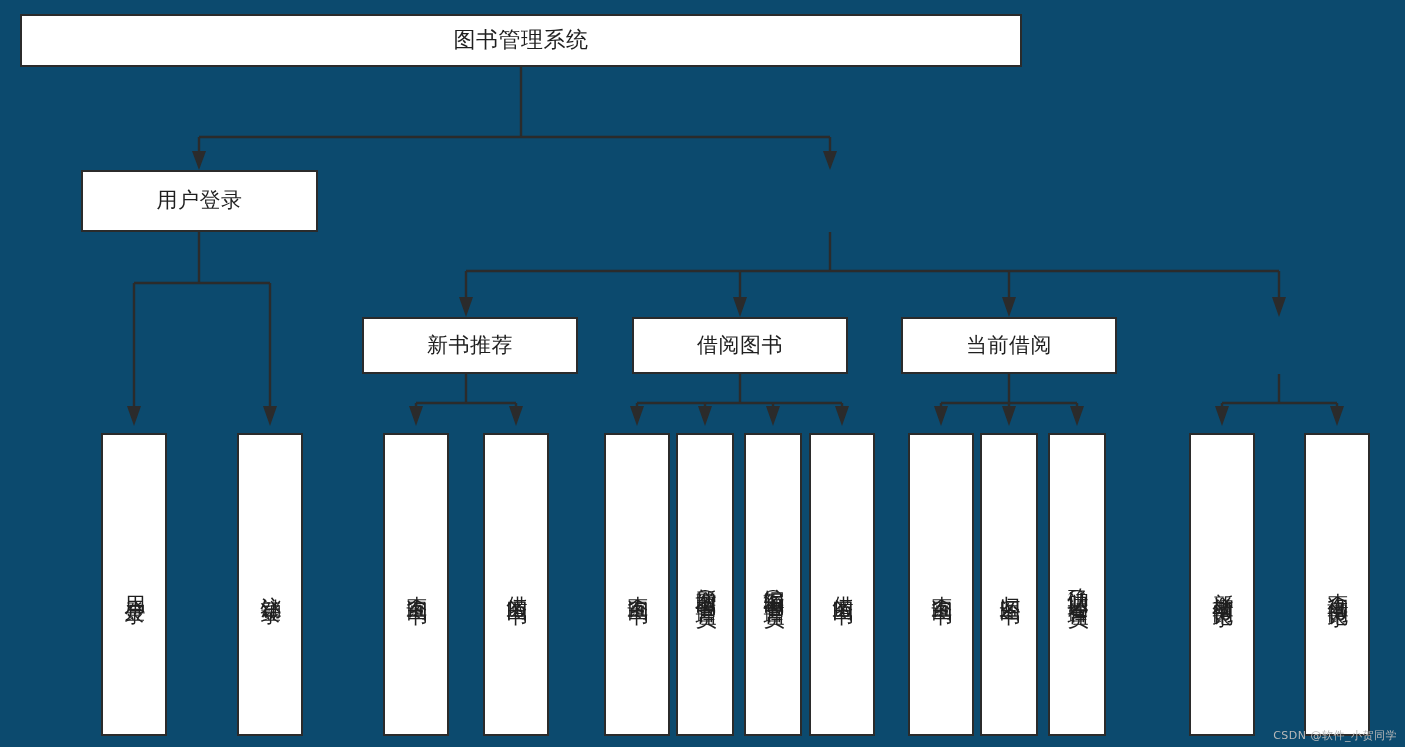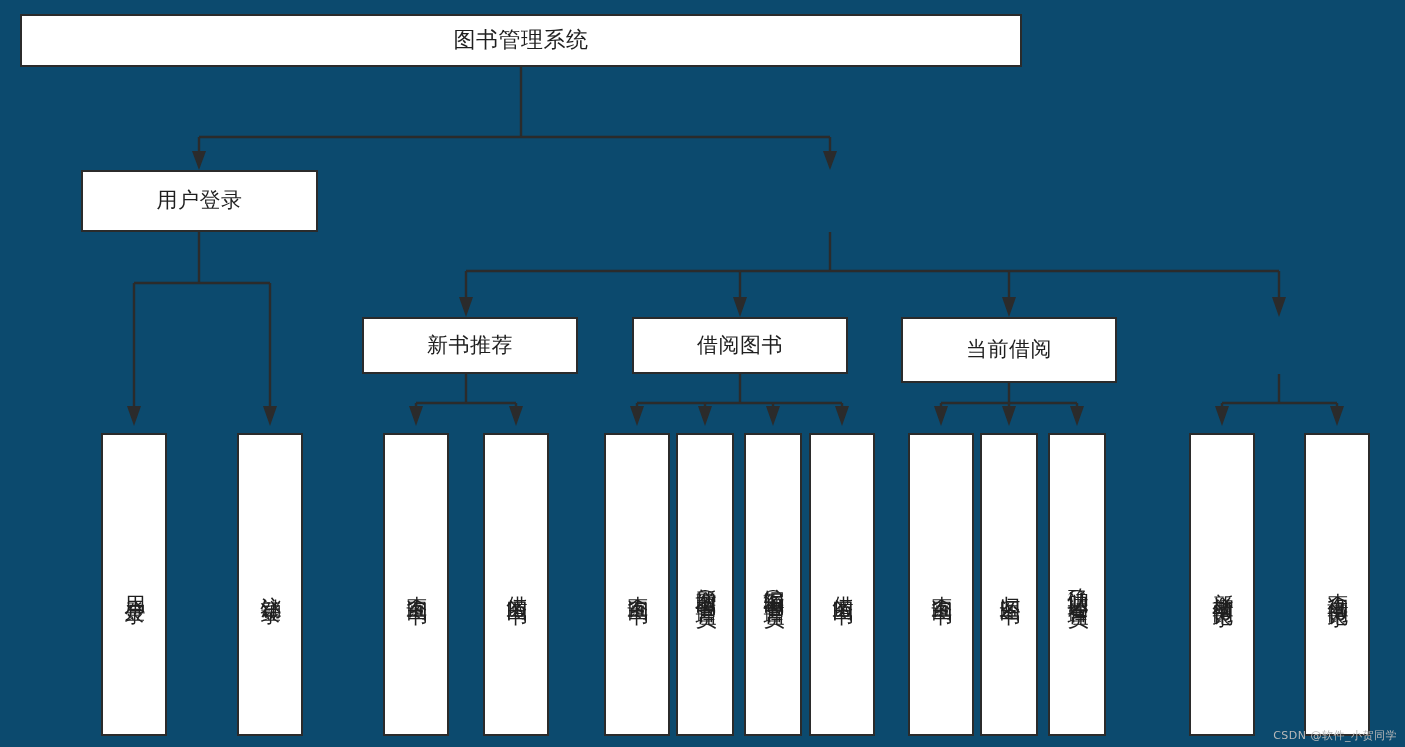--- a/index.html
+++ b/index.html
@@ -162,21 +162,21 @@
 
 
   <div class="node l3" style="left:362px; top:317px; width:216px; height:57px;">
     <span class="label">新书推荐</span>
   </div>
 
   <div class="node l3" style="left:632px; top:317px; width:216px; height:57px;">
     <span class="label">借阅图书</span>
   </div>
 
-  <div class="node l3" style="left:901px; top:317px; width:216px; height:66px;text-align:right;">
+  <div class="node l3" style="left:901px; top:317px; width:216px; height:57px;text-align:right;">
     <span class="label">当前借阅</span>
   </div>
 
 
   <div class="node leaf" style="left:101px; top:433px; width:66px; height:303px;">
     <span class="label">用户登录</span>
   </div>
 
   <div class="node leaf" style="left:237px; top:433px; width:66px; height:303px;">
     <span class="label">注销登录</span>

